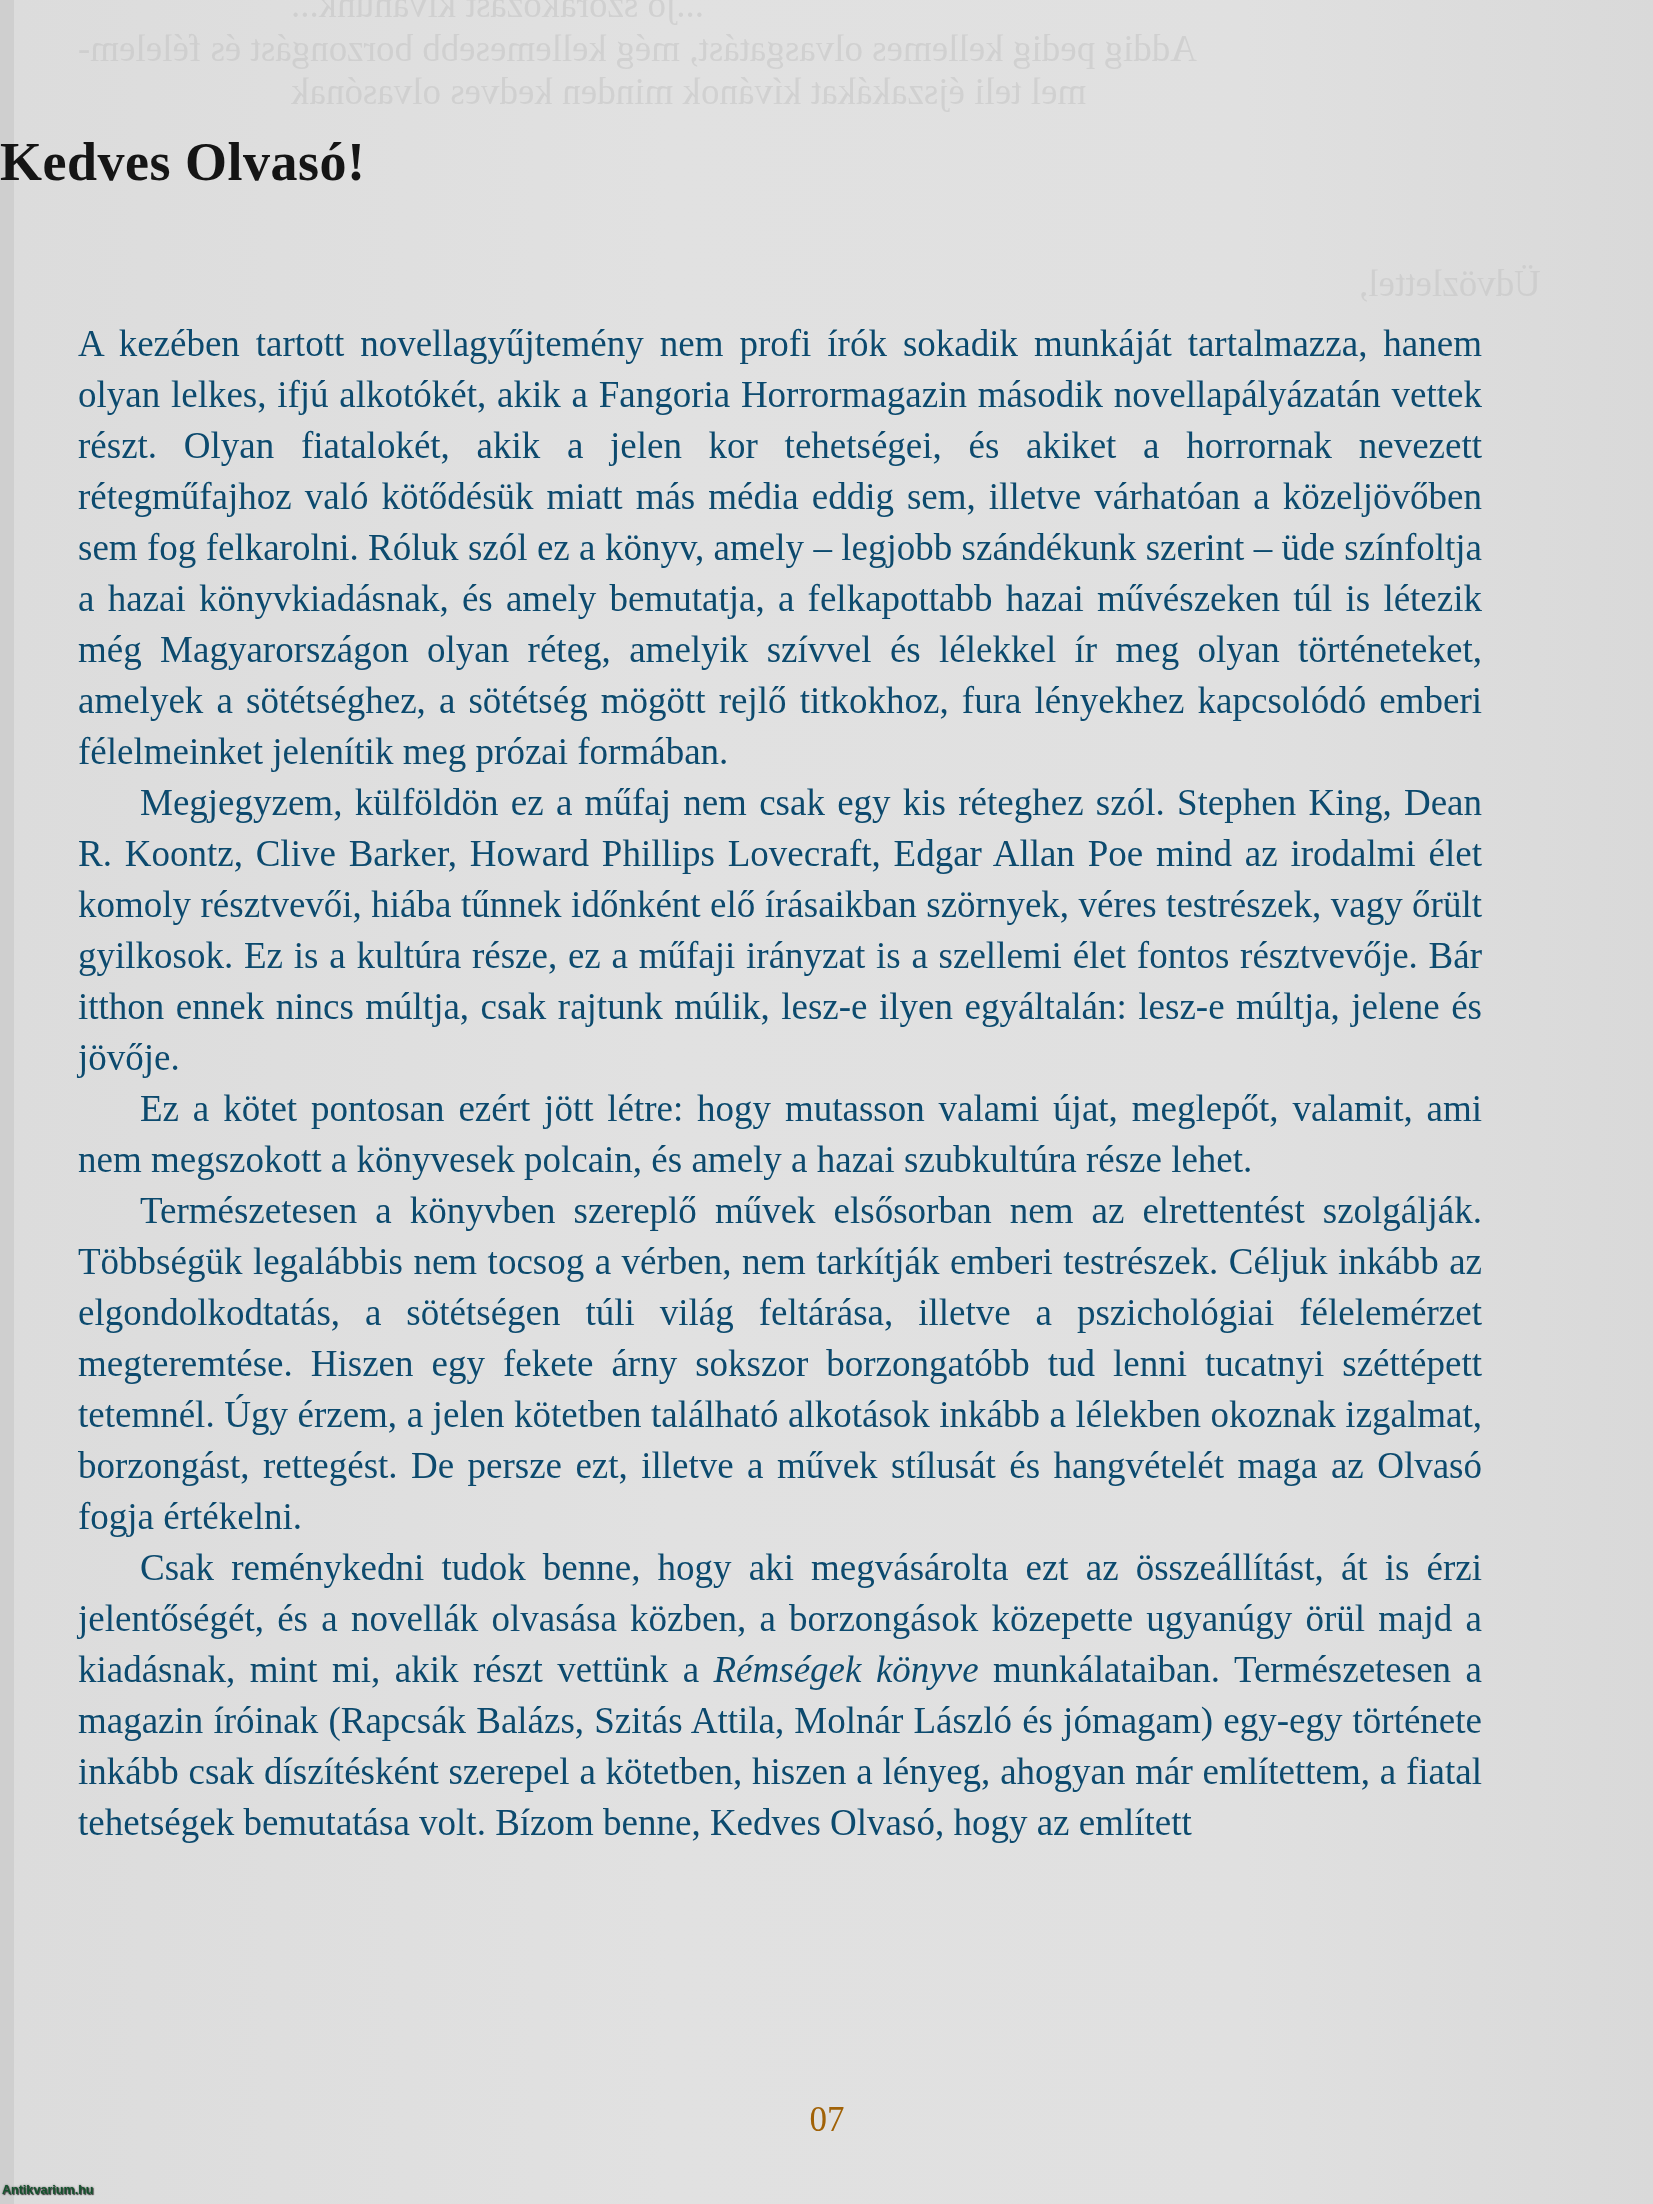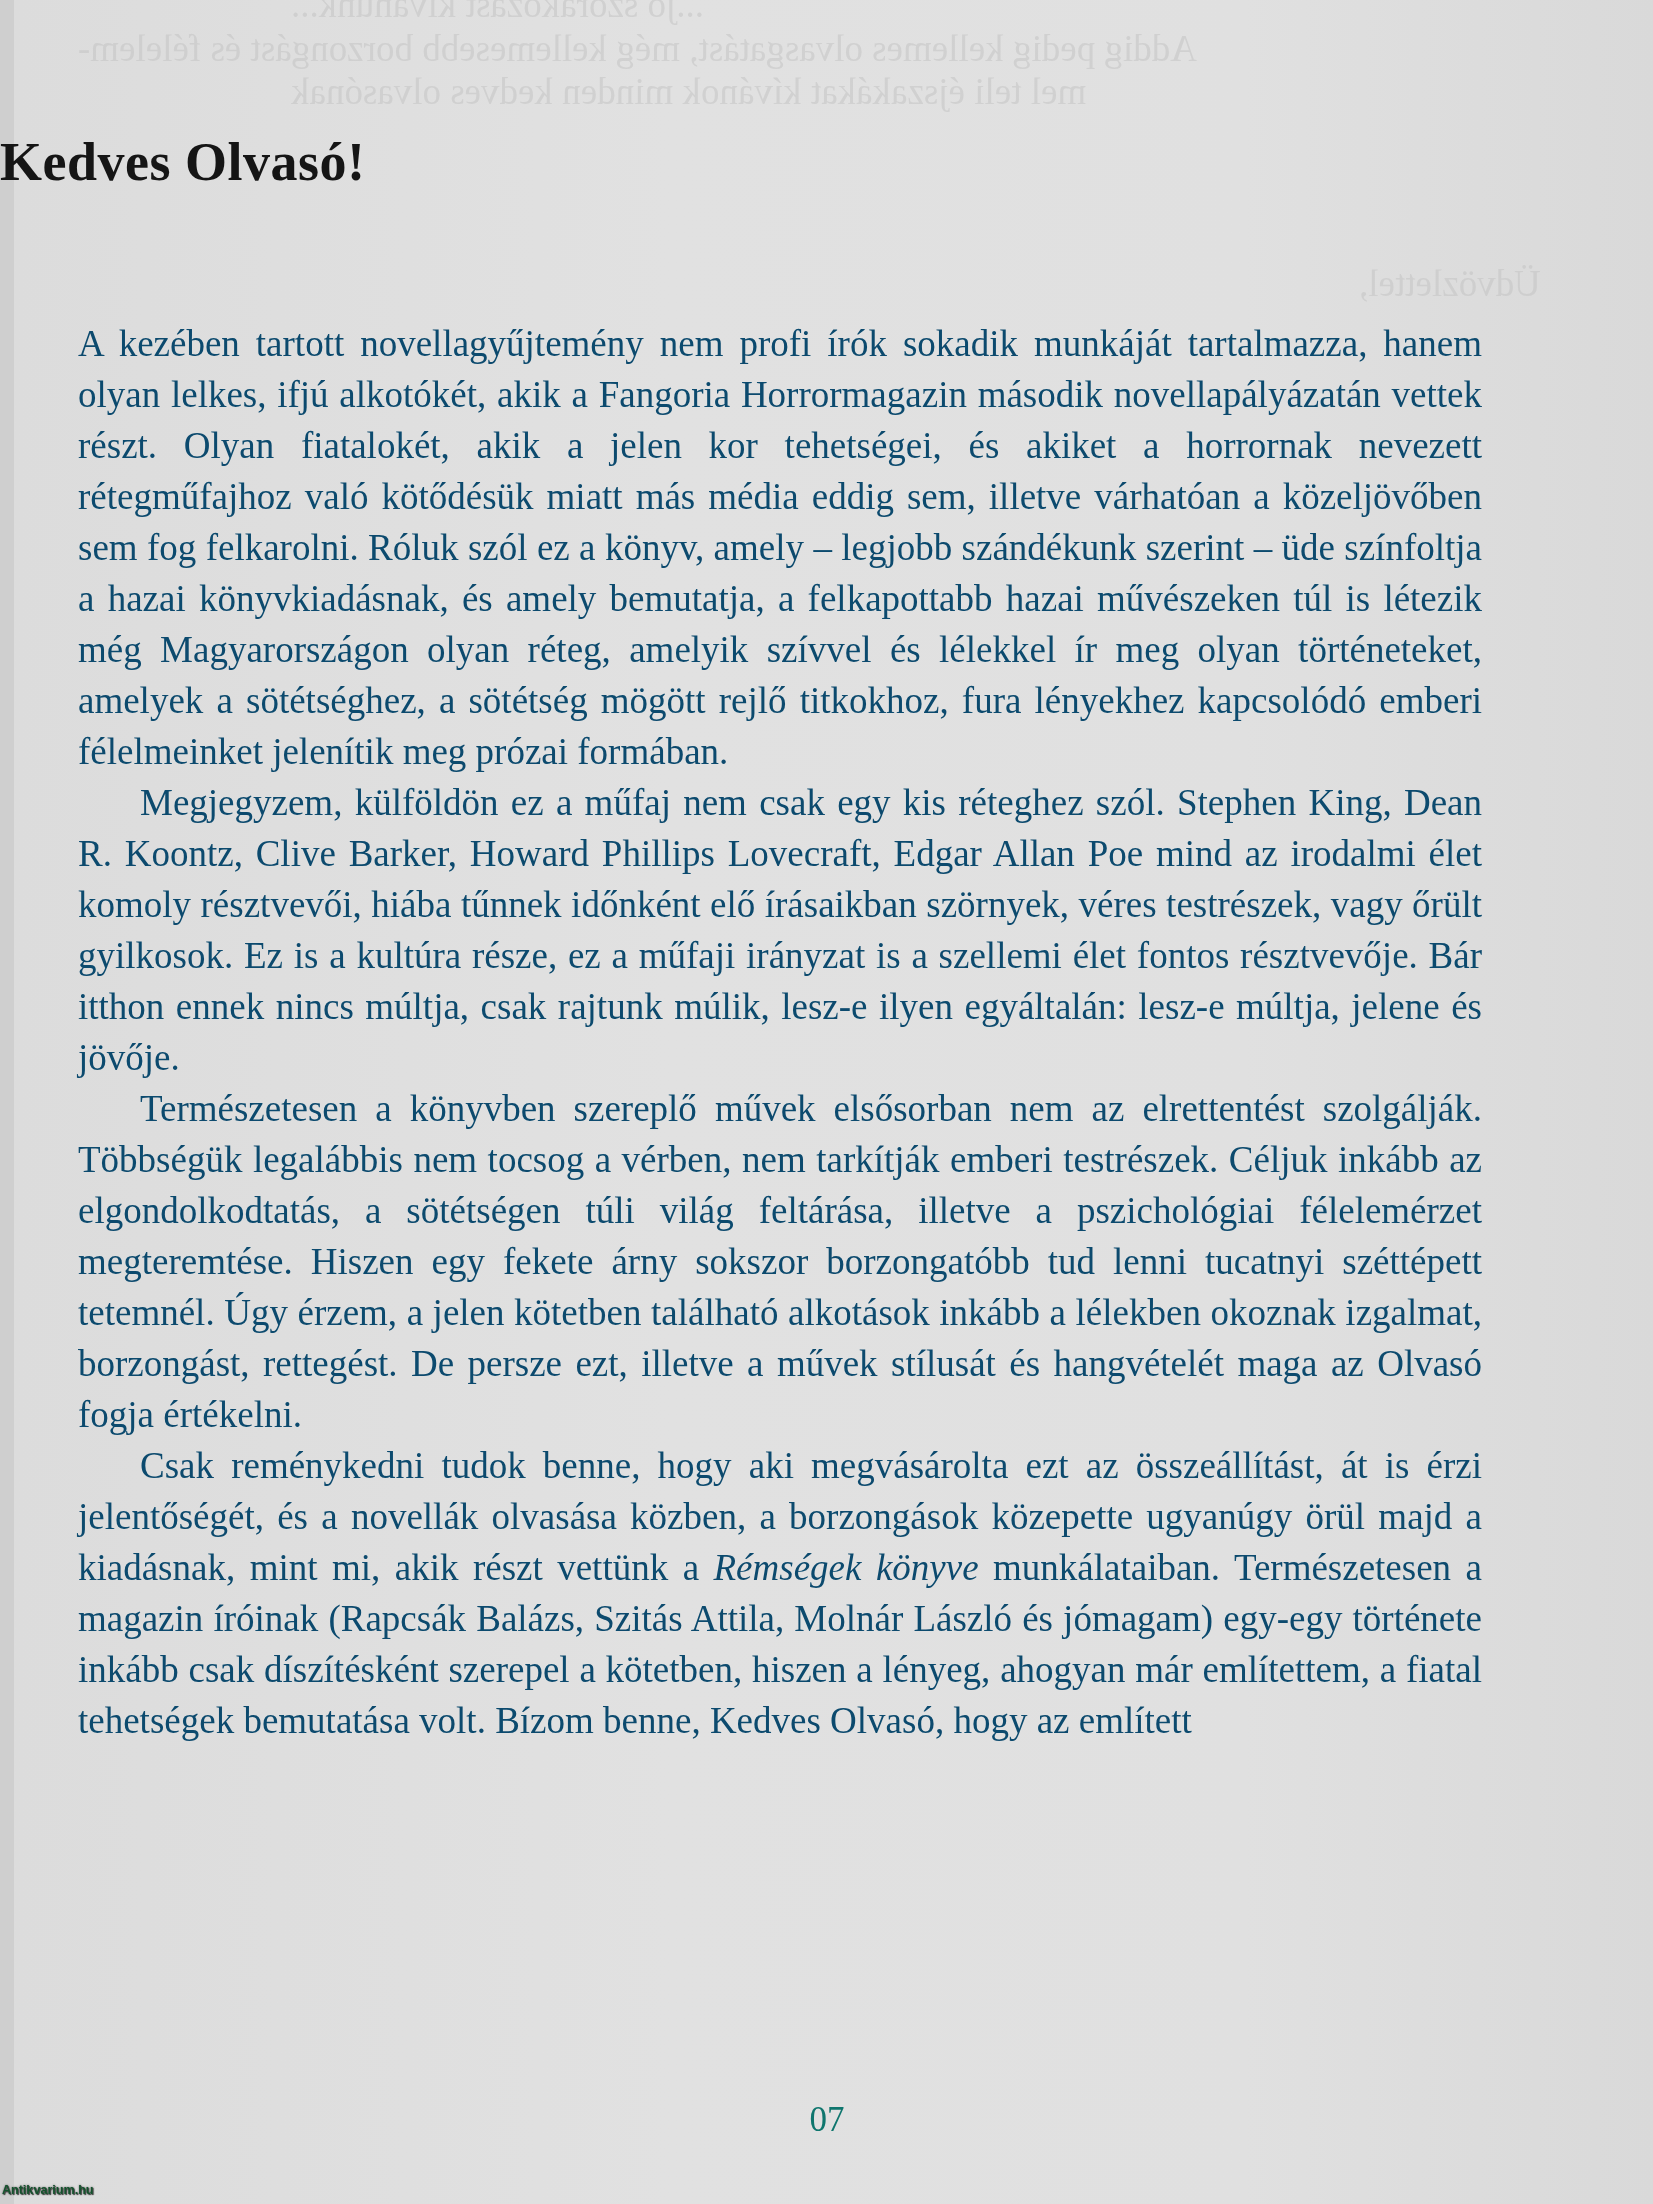--- a/index.html
+++ b/index.html
@@ -33,21 +33,21 @@
   .body-text {
     position: absolute; left: 78px; top: 318px; width: 1404px;
     font-size: 37px; line-height: 51px; color: #0c4a6e;
     text-align: justify; hyphens: manual;
   }
   .body-text p { margin: 0; text-indent: 0; }
   .body-text p.indent { text-indent: 62px; }
   .body-text em { }
   .folio {
     position: absolute; left: 0; width: 1654px; top: 2100px;
-    text-align: center; font-size: 35px; color: #0f766e;
+    text-align: center; font-size: 35px; color: #a16207;
   }
   .watermark {
     position: absolute; left: 1.9px; top: 2183px;
     font-family: "Liberation Sans", "DejaVu Sans", sans-serif;
     font-size: 12.6px; font-weight: bold; color: #14532d;
     text-shadow: 0 0 1.9px #555, 1px 1px 1px #333;
   }
 </style>
 </head>
 <body>
@@ -59,20 +59,21 @@
 <div class="bleed bleed-1">...jó szórakozást kívánunk...</div>
 <div class="bleed bleed-2">Addig pedig kellemes olvasgatást, még kellemesebb borzongást és félelem-</div>
 <div class="bleed bleed-3">mel teli éjszakákat kívánok minden kedves olvasónak</div>
 <div class="bleed bleed-4">Üdvözlettel,</div>
 
 <h1 class="title">Kedves Olvasó!</h1>
 
 <div class="body-text">
   <p>A kezében tartott novellagyűjtemény nem profi írók sokadik munkáját tartalmazza, hanem olyan lelkes, ifjú alkotókét, akik a Fangoria Horrormagazin második novellapályázatán vettek részt. Olyan fiatalokét, akik a jelen kor tehetségei, és akiket a horrornak nevezett rétegműfajhoz való kötődésük miatt más média eddig sem, illetve várhatóan a közeljövőben sem fog felkarolni. Róluk szól ez a könyv, amely – legjobb szándékunk szerint – üde színfoltja a hazai könyvkiadásnak, és amely bemutatja, a felkapottabb hazai művészeken túl is létezik még Magyarországon olyan réteg, amelyik szívvel és lélekkel ír meg olyan történeteket, amelyek a sötétséghez, a sötétség mögött rejlő titkokhoz, fura lényekhez kapcsolódó emberi félelmeinket jelenítik meg prózai formában.</p>
   <p class="indent">Megjegyzem, külföldön ez a műfaj nem csak egy kis réteghez szól. Stephen King, Dean R. Koontz, Clive Barker, Howard Phillips Lovecraft, Edgar Allan Poe mind az irodalmi élet komoly résztvevői, hiába tűnnek időnként elő írásaikban szörnyek, véres testrészek, vagy őrült gyilkosok. Ez is a kultúra része, ez a műfaji irányzat is a szellemi élet fontos résztvevője. Bár itthon ennek nincs múltja, csak rajtunk múlik, lesz-e ilyen egyáltalán: lesz-e múltja, jelene és jövője.</p>
+  <p class="indent">Ez a kötet pontosan ezért jött létre: hogy mutasson valami újat, meglepőt, valamit, ami nem megszokott a könyvesek polcain, és amely a hazai szubkultúra része lehet.</p>
   <p class="indent">Természetesen a könyvben szereplő művek elsősorban nem az elrettentést szolgálják. Többségük legalábbis nem tocsog a vérben, nem tarkítják emberi testrészek. Céljuk inkább az elgondolkodtatás, a sötétségen túli világ feltárása, illetve a pszichológiai félelemérzet megteremtése. Hiszen egy fekete árny sokszor borzongatóbb tud lenni tucatnyi széttépett tetemnél. Úgy érzem, a jelen kötetben található alkotások inkább a lélekben okoznak izgalmat, borzongást, rettegést. De persze ezt, illetve a művek stílusát és hangvételét maga az Olvasó fogja értékelni.</p>
   <p class="indent"><span>Csak reménykedni tudok benne, hogy aki megvásárolta ezt az összeállítást, át is érzi jelentőségét, és a novellák olvasása közben, a borzongások közepette ugyanúgy örül majd a kiadásnak, mint mi, akik részt vettünk a </span><em>Rémségek könyve</em><span> munkálataiban. Természetesen a magazin íróinak (Rapcsák Balázs, Szitás Attila, Molnár László és jómagam) egy-egy története inkább csak díszítésként szerepel a kötetben, hiszen a lényeg, ahogyan már említettem, a fiatal tehetségek bemutatása volt. Bízom benne, Kedves Olvasó, hogy az említett</span></p>
 </div>
 
 <div class="folio">07</div>
 
 <div class="watermark">Antikvarium.hu</div>
 
 
 </body></html>

